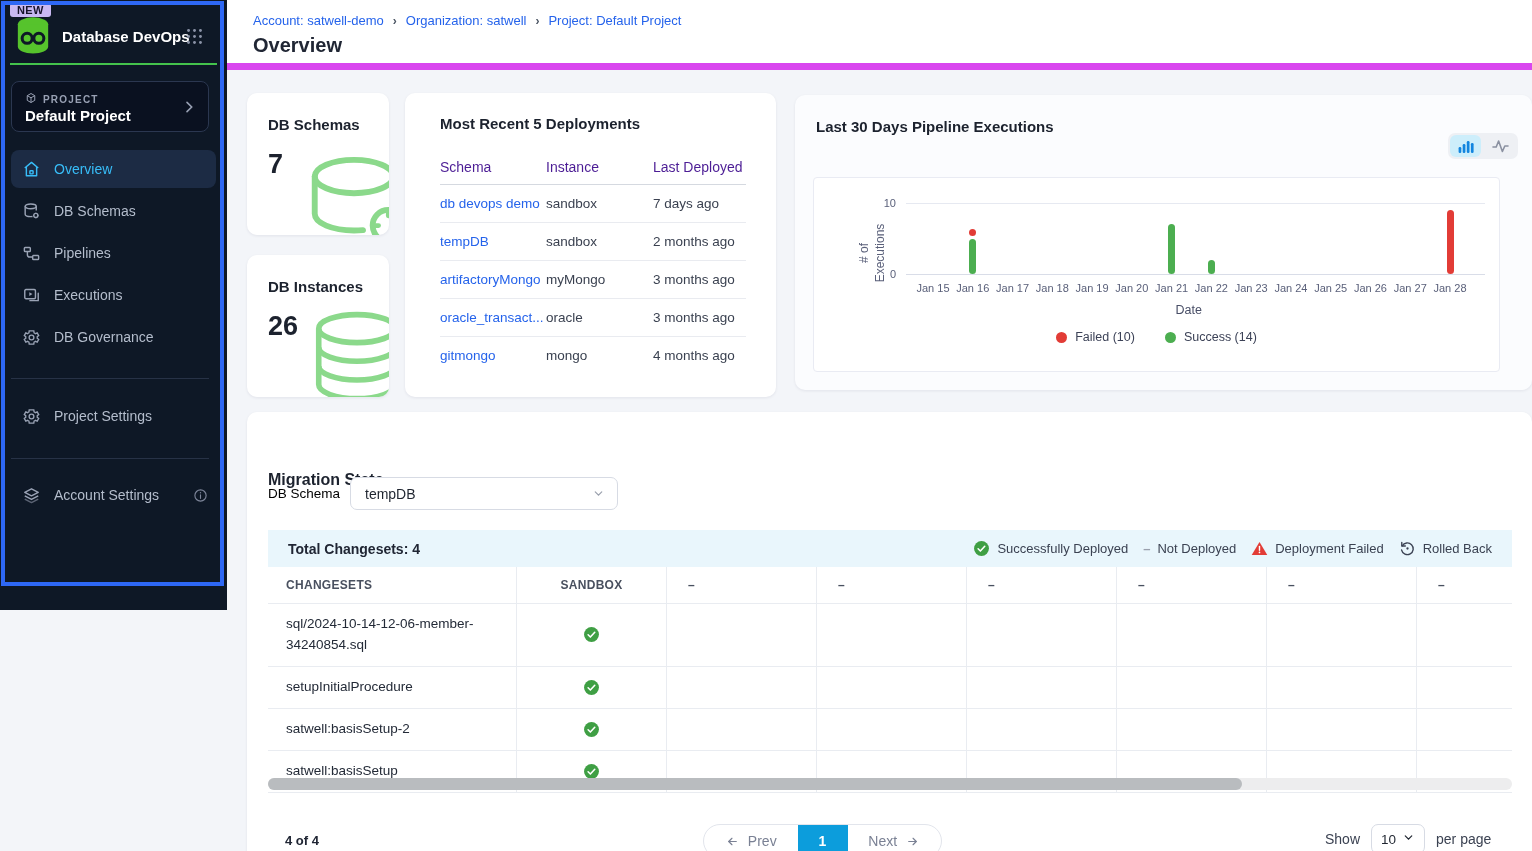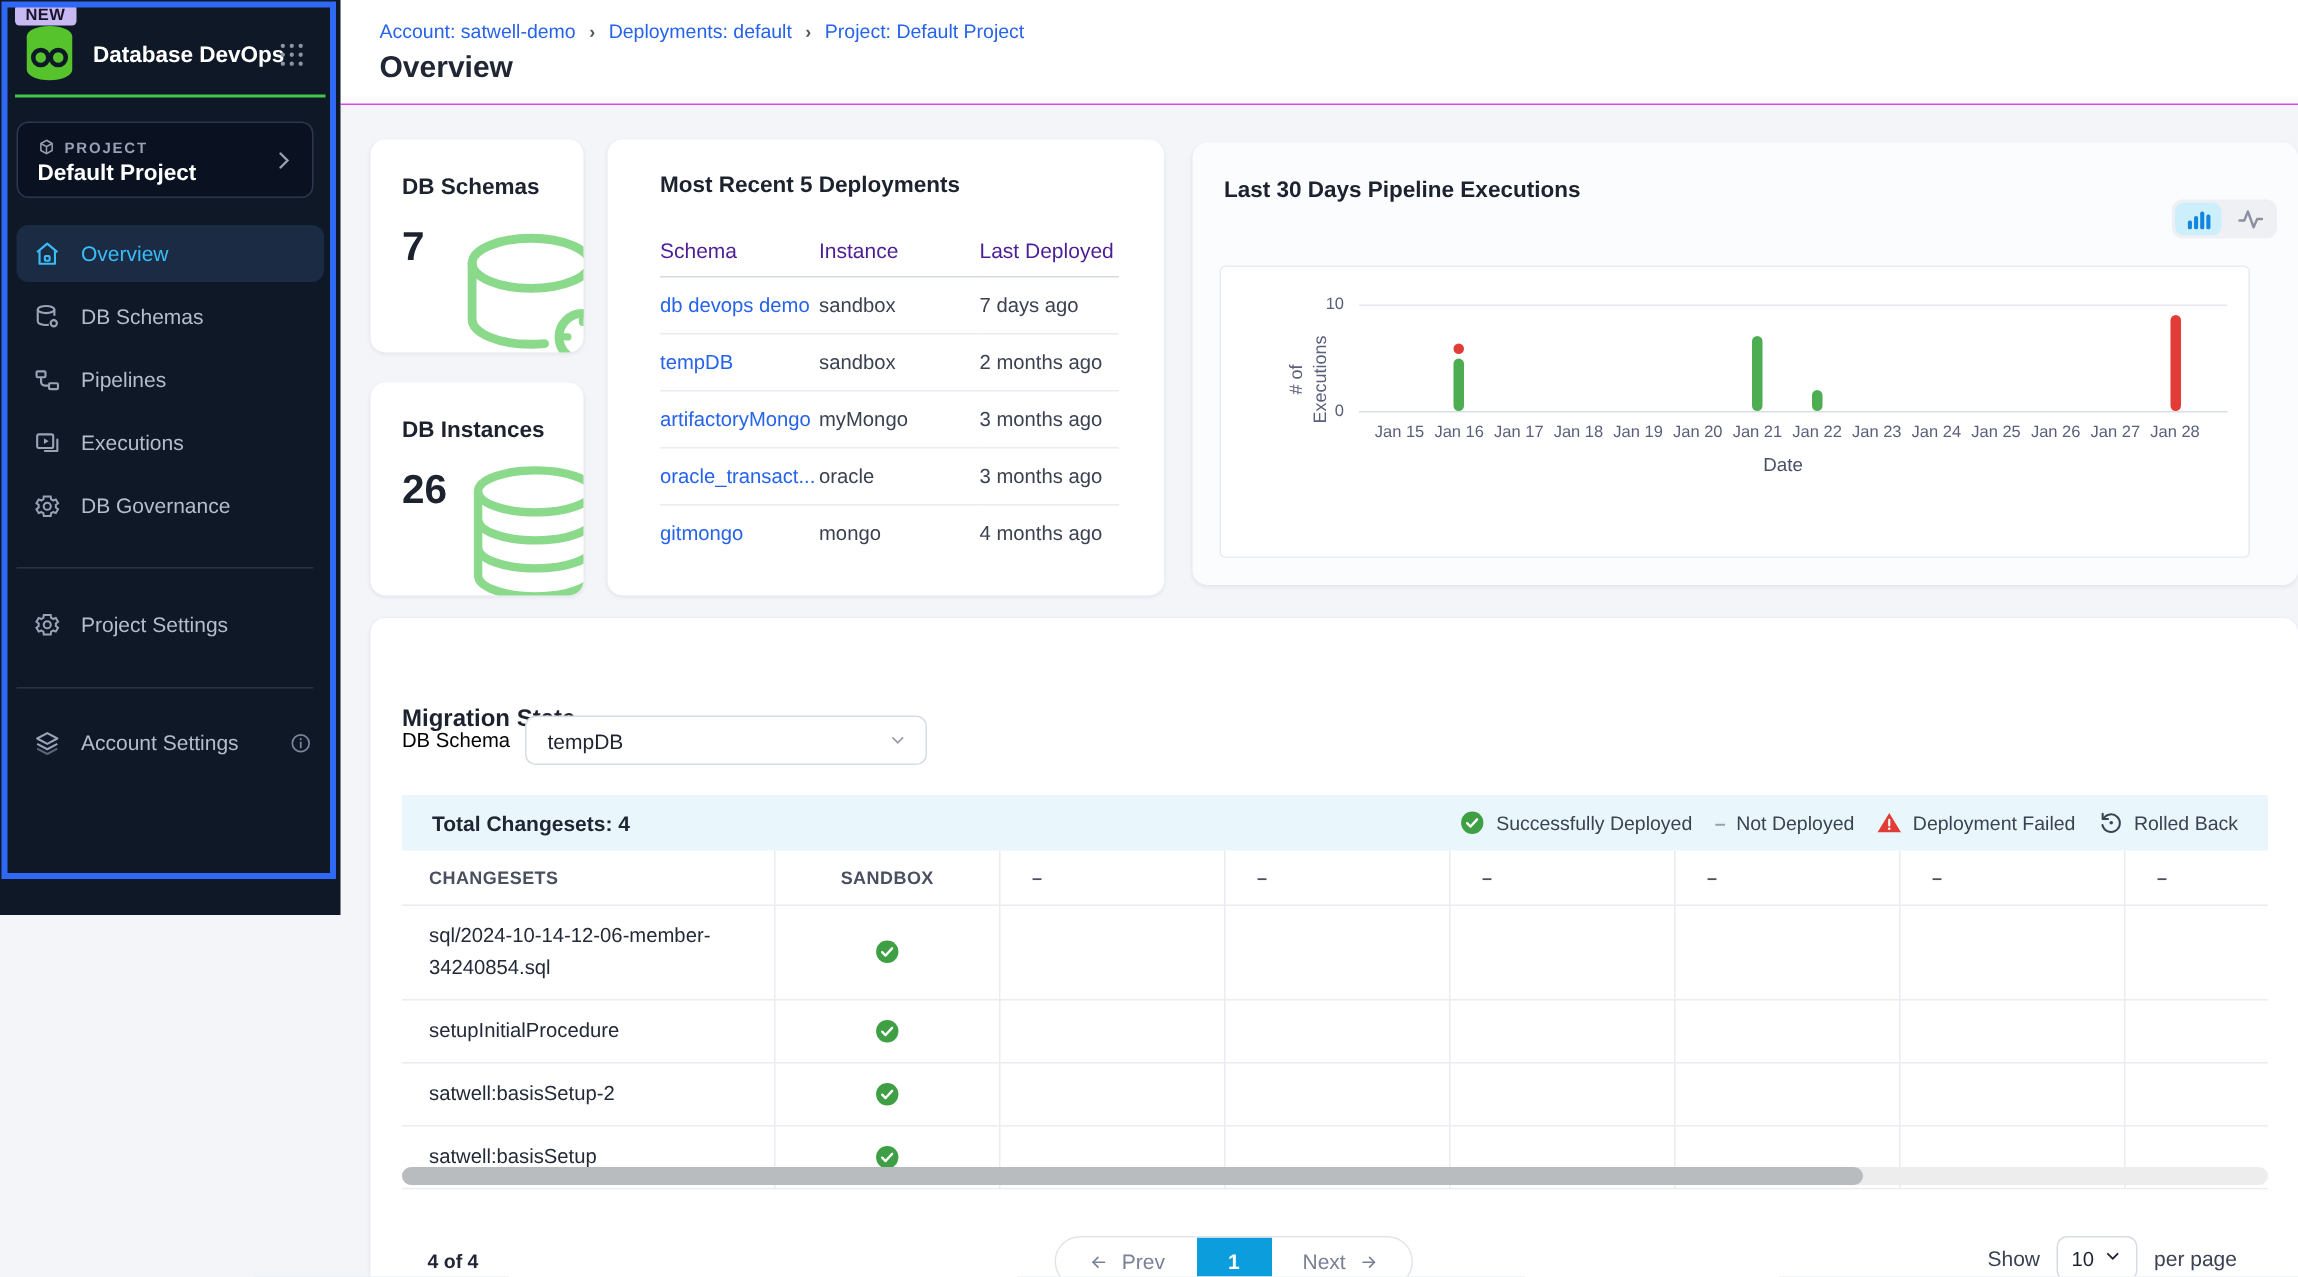--- a/index.html
+++ b/index.html
@@ -28,21 +28,21 @@
   .nav-item { display:flex; align-items:center; gap:13px; height:38px; margin-bottom:4px;
     padding-left:11px; padding-right:8px; border-radius:8px; color:#b4bdcc; font-size:14px; cursor:pointer; }
   .nav-item .ic { display:flex; color:#9aa3b5; }
   .nav-item.active { background:#1c2b44; color:#38bdf8; }
   .nav-item.active .ic { color:#38bdf8; }
   .nav-item .info { margin-left:auto; display:flex; color:#7d8599; }
   .side-divider { position:absolute; left:11px; width:198px; height:1px; background:#273246; }
 
   
   .main { position:absolute; left:227px; top:0; width:1305px; height:851px; }
-  .topbar { position:absolute; left:0; top:0; right:0; height:70px; background:#ffffff; border-bottom:1px solid #d946ef; }
+  .topbar { position:absolute; left:0; top:0; right:0; height:70px; background:#ffffff; border-bottom:7px solid #d946ef; }
   .breadcrumb { position:absolute; left:26px; top:13px; display:flex; align-items:center; gap:9px; font-size:13px; }
   .breadcrumb .bc-link { color:#2563eb; cursor:pointer; }
   .breadcrumb .bc-sep { color:#4b5563; font-size:12px; font-weight:bold; }
   .page-title { position:absolute; left:26px; top:34px; font-size:20px; font-weight:bold; color:#202634; }
 
   .card { position:absolute; background:#ffffff; border-radius:10px; box-shadow:0 1px 3px rgba(20,30,60,.08); }
 
   
   #card-schemas { left:20px; top:93px; width:142px; height:142px; overflow:hidden; }
   #card-instances { left:20px; top:255px; width:142px; height:142px; overflow:hidden; }
@@ -249,21 +249,21 @@
         </div>
       </div>
   </aside>
   <div class="inspector-outline"></div>
 
   <main class="main">
     <header class="topbar">
       <nav class="breadcrumb" id="breadcrumb">
           <span class="bc-link">Account: satwell-demo</span>
           <span class="bc-sep">›</span>
-          <span class="bc-link">Deployments: default</span>
+          <span class="bc-link">Organization: satwell</span>
           <span class="bc-sep">›</span>
           <span class="bc-link">Project: Default Project</span>
         </nav>
       <h1 class="page-title">Overview</h1>
     </header>
 
     <section class="card" id="card-schemas">
       <span class="stat-title">DB Schemas</span>
       <span class="stat-value">7</span>
       <span class="stat-icon" id="dbSingleIcon"><svg width="118" height="108" viewBox="0 0 120 110" fill="none" stroke="#8bd98b" stroke-width="6" stroke-linecap="round">
@@ -327,20 +327,30 @@
           </span>
       </div>
       <div class="plot" id="plot">
         <span class="ylab"># of
 Executions</span>
         <span class="ytick" style="left:56px; top:19px;">10</span>
         <span class="ytick" style="left:56px; top:90px;">0</span>
         <div class="gridline" style="top:25px; background:#e6e9f1;"></div>
         <div class="gridline" style="top:96px; background:#d9dde8;"></div>
         <span class="xlab" id="xlab" style="left: 361.505px;">Date</span>
+        <div class="chart-legend" id="chartLegend">
+            <span class="cl-item">
+              <span class="cl-dot" style="background: rgb(226, 60, 54);"></span>
+              <span>Failed (10)</span>
+            </span>
+            <span class="cl-item">
+              <span class="cl-dot" style="background: rgb(76, 174, 80);"></span>
+              <span>Success (14)</span>
+            </span>
+          </div>
       <span class="xtick" style="left: 95px;">Jan 15</span>
           <span class="xtick" style="left: 134.77px;">Jan 16</span>
           <div class="bar" style="left: 155.27px; top: 60.5px; height: 35.5px; background: rgb(76, 174, 80);"></div>
           <div class="bar" style="left: 155.27px; top: 51.4px; height: 7.1px; background: rgb(226, 60, 54);"></div>
           <span class="xtick" style="left: 174.54px;">Jan 17</span>
           <span class="xtick" style="left: 214.31px;">Jan 18</span>
           <span class="xtick" style="left: 254.08px;">Jan 19</span>
           <span class="xtick" style="left: 293.85px;">Jan 20</span>
           <span class="xtick" style="left: 333.62px;">Jan 21</span>
           <div class="bar" style="left: 354.12px; top: 46.3px; height: 49.7px; background: rgb(76, 174, 80);"></div>

